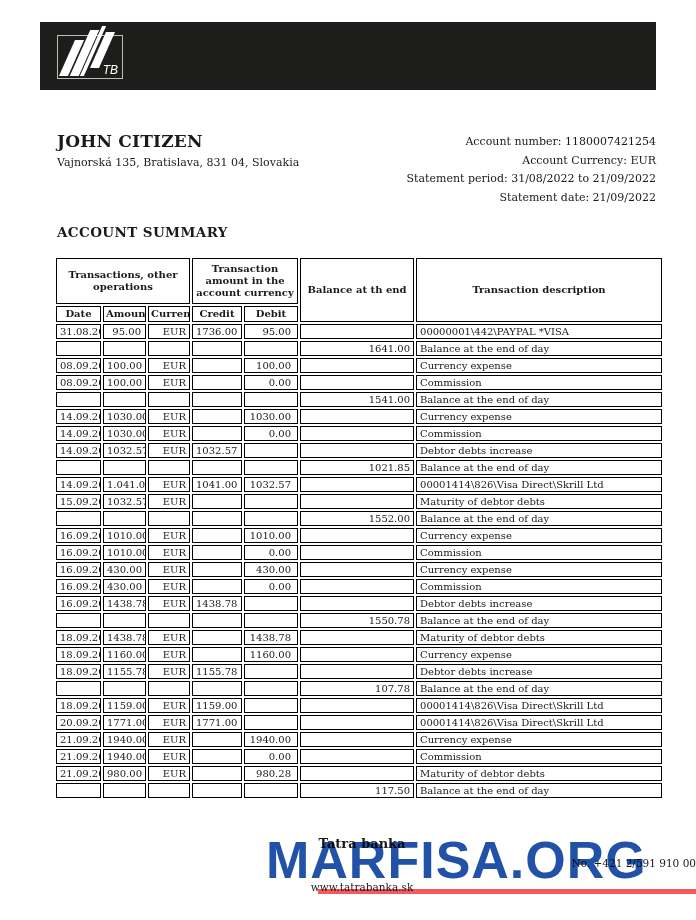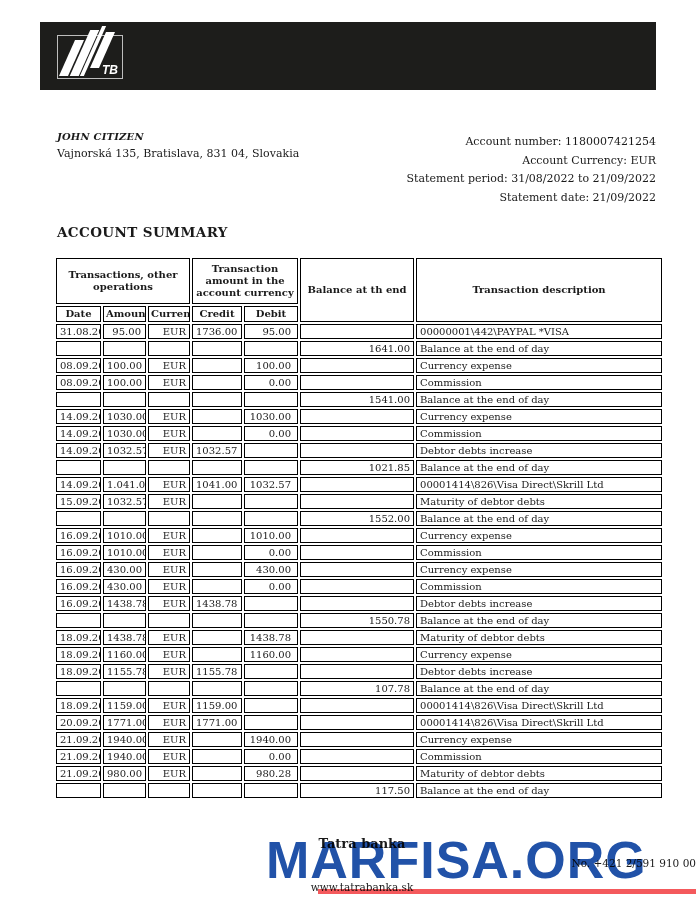--- a/index.html
+++ b/index.html
@@ -8,25 +8,25 @@
   .page { position:relative; width:696px; height:920px; background:#fff; overflow:hidden; }
 
   
   .topband { position:absolute; left:40px; top:22px; width:616px; height:68px; background:var(--band,#1d1d1b); }
   .logo-box { position:absolute; left:17px; top:13px; width:66px; height:44px; border:1px solid #bdbdbd; }
   .stripe { position:absolute; background:#fff; transform:skewX(-24deg); }
   .s1 { left:9px;  top:4px;  width:9px; height:36px; }
   .s2 { left:22px; top:-6px; width:9px; height:46px; }
   .s3 { left:33px; top:-10px; width:4px; height:50px; }
   .s4 { left:40px; top:-4px; width:9px; height:36px; }
-  .logo-tb { position:absolute; right:4px; bottom:1px; color:#fff; font-family:"Liberation Sans",sans-serif; font-style:italic; font-weight:bold; font-size:12px; }
+  .logo-tb { position:absolute; right:4px; bottom:1px; color:#fff; font-family:"Liberation Sans",sans-serif; font-style:italic; font-weight:normal; font-size:12px; }
 
   
   .info-left { position:absolute; left:57px; top:131px; }
-  .holder-name { font-weight:bold; font-size:10px; letter-spacing:.2px;font-style:italic; }
+  .holder-name { font-weight:bold; font-size:17px; letter-spacing:.2px; }
   .holder-address { font-size:11px; margin-top:5px; }
   .info-right { position:absolute; right:40px; top:133px; text-align:right; font-size:11px; line-height:18.5px; }
 
   .section-title { position:absolute; left:57px; top:224px; font-weight:bold; font-size:13.5px; letter-spacing:.4px; }
 
   
   .tbl-wrap { position:absolute; left:54px; top:256px; }
   table { border-collapse:separate; border-spacing:2px; table-layout:fixed; width:610px; }
   col.c-date{width:45px} col.c-amount{width:43px} col.c-curr{width:42px}
   col.c-credit{width:50px} col.c-debit{width:54px} col.c-bal{width:114px} col.c-desc{width:246px}

